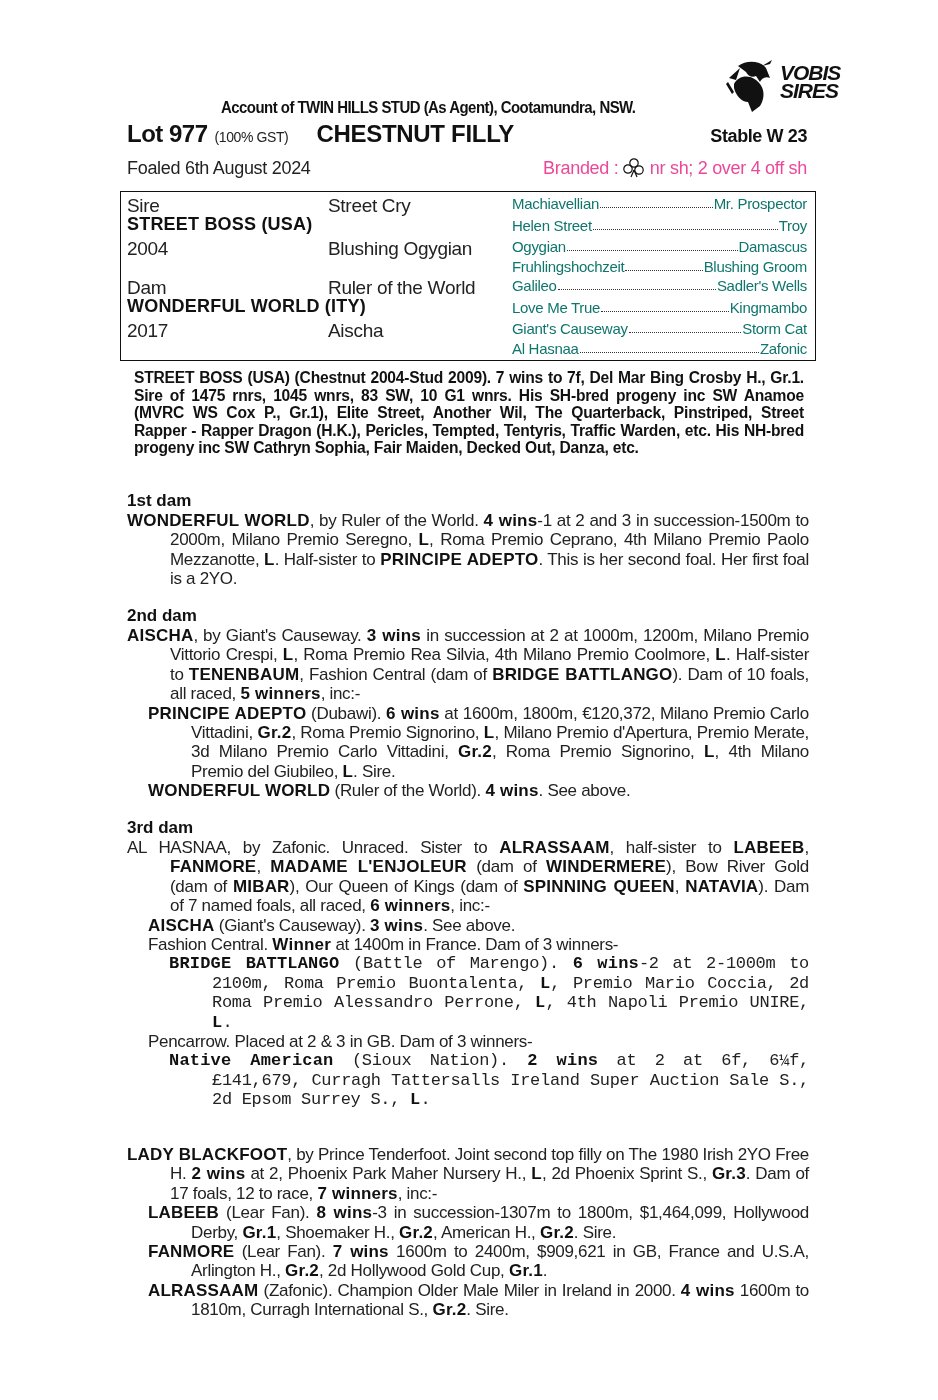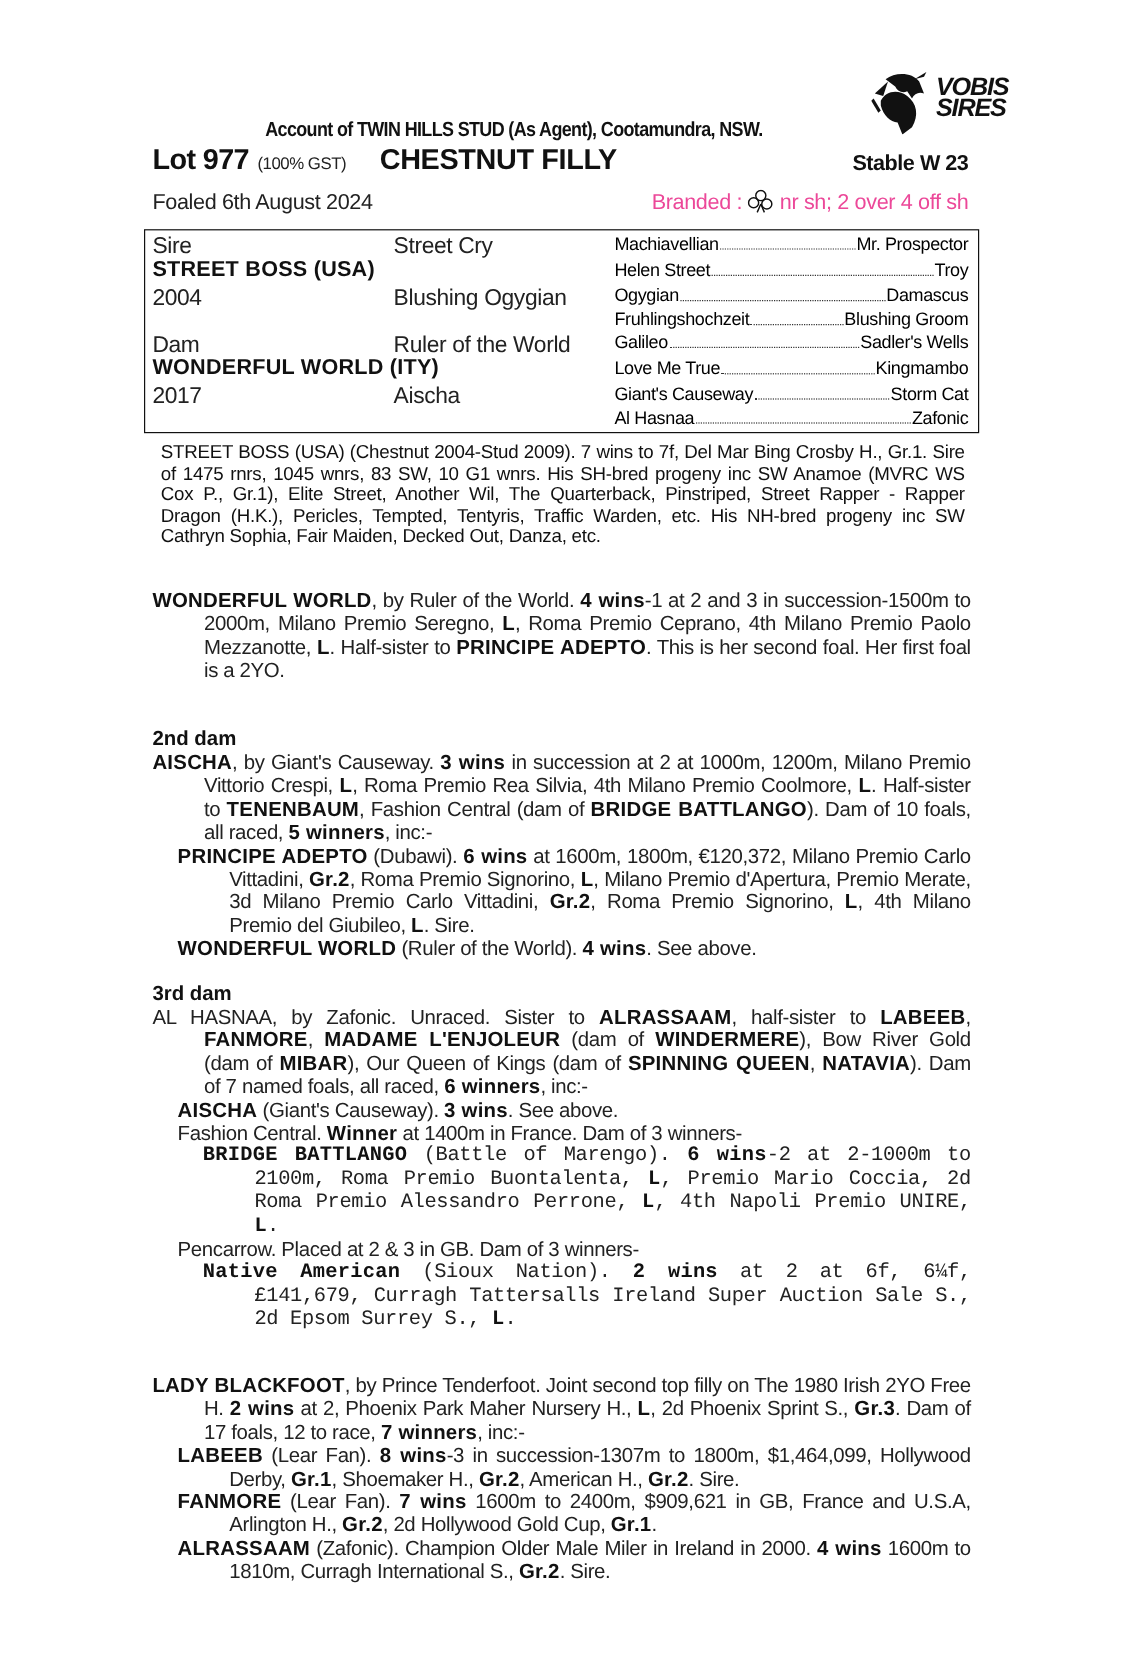--- a/index.html
+++ b/index.html
@@ -13,23 +13,23 @@
   .lotnum{font-weight:900;font-size:24px;letter-spacing:-0.5px;}
   .gst{font-size:14px;color:#222;margin-left:3px;}
   .sex{font-weight:900;font-size:24px;margin-left:24px;letter-spacing:-0.3px;}
   .stable{position:absolute;right:0;top:6px;font-weight:bold;font-size:18px;}
   .foaled{position:absolute;left:127px;top:158px;font-size:18px;color:#222;letter-spacing:-0.3px;}
   .branded{position:absolute;right:131px;top:158px;font-size:18px;color:#ec4899;letter-spacing:-0.3px;white-space:nowrap;}
   .clover{display:inline-block;width:22px;height:20px;vertical-align:-4px;}
   .pedigree{position:absolute;left:120px;top:191px;width:696px;height:170px;border:1.5px solid #111;box-sizing:border-box;}
   .pcell{position:absolute;font-size:19px;color:#222;letter-spacing:-0.3px;white-space:nowrap;}
   .pbig{position:absolute;font-weight:900;font-size:18px;letter-spacing:0.2px;white-space:nowrap;}
-  .anc{position:absolute;left:391px;width:295px;font-size:15px;color:#000000;display:flex;letter-spacing:-0.3px;white-space:nowrap;text-align:center;}
+  .anc{position:absolute;left:391px;width:295px;font-size:15px;color:#0f766e;display:flex;letter-spacing:-0.3px;white-space:nowrap;text-align:center;}
   .anc .dots{flex:1;border-bottom:1.5px dotted #333;margin:0 1px 4px 1px;}
-  .sirebox{position:absolute;left:134px;top:369px;width:670px;font-weight:400;font-size:15.6px;line-height:17.6px;text-align:justify;letter-spacing:-0.2px;}
+  .sirebox{position:absolute;left:134px;top:369px;width:670px;font-weight:700;font-size:15.6px;line-height:17.6px;text-align:justify;letter-spacing:-0.2px;}
   .section{position:absolute;left:127px;width:682px;}
   .sh{font-weight:900;font-size:17px;line-height:20px;}
   .para{font-size:17px;line-height:19.4px;text-align:justify;color:#222;letter-spacing:-0.3px;}
   .l0{padding-left:43px;text-indent:-43px;}
   .l1{padding-left:64px;text-indent:-43px;}
   .l2{padding-left:85px;text-indent:-43px;font-family:Liberation Mono, monospace;}
   b{font-weight:900;color:#111;letter-spacing:0.2px;}
 </style>
 </head>
 <body>
@@ -120,20 +120,21 @@
   <div class="anc" style="top:148px">
       <span>Al Hasnaa</span>
       <span class="dots"></span>
       <span>Zafonic</span>
     </div>
 </div>
 
 <div class="sirebox">STREET BOSS (USA) (Chestnut 2004-Stud 2009). 7 wins to 7f, Del Mar Bing Crosby H., Gr.1. Sire of 1475 rnrs, 1045 wnrs, 83 SW, 10 G1 wnrs. His SH-bred progeny inc SW Anamoe (MVRC WS Cox P., Gr.1), Elite Street, Another Wil, The Quarterback, Pinstriped, Street Rapper - Rapper Dragon (H.K.), Pericles, Tempted, Tentyris, Traffic Warden, etc. His NH-bred progeny inc SW Cathryn Sophia, Fair Maiden, Decked Out, Danza, etc.</div>
 
 <div class="section" style="top:491px">
+  <div class="sh">1st dam</div>
   <div class="paras">
       <div class="para l0"><b>WONDERFUL WORLD</b>, by Ruler of the World. <b>4 wins</b>-1 at 2 and 3 in succession-1500m to 2000m, Milano Premio Seregno, <b>L</b>, Roma Premio Ceprano, 4th Milano Premio Paolo Mezzanotte, <b>L</b>. Half-sister to <b>PRINCIPE ADEPTO</b>. This is her second foal. Her first foal is a 2YO.</div>
     </div>
 </div>
 <div class="section" style="top:606px">
   <div class="sh">2nd dam</div>
   <div class="paras">
       <div class="para l0"><b>AISCHA</b>, by Giant's Causeway. <b>3 wins</b> in succession at 2 at 1000m, 1200m, Milano Premio Vittorio Crespi, <b>L</b>, Roma Premio Rea Silvia, 4th Milano Premio Coolmore, <b>L</b>. Half-sister to <b>TENENBAUM</b>, Fashion Central (dam of <b>BRIDGE BATTLANGO</b>). Dam of 10 foals, all raced, <b>5 winners</b>, inc:-</div>
       <div class="para l1"><b>PRINCIPE ADEPTO</b> (Dubawi). <b>6 wins</b> at 1600m, 1800m, €120,372, Milano Premio Carlo Vittadini, <b>Gr.2</b>, Roma Premio Signorino, <b>L</b>, Milano Premio d'Apertura, Premio Merate, 3d Milano Premio Carlo Vittadini, <b>Gr.2</b>, Roma Premio Signorino, <b>L</b>, 4th Milano Premio del Giubileo, <b>L</b>. Sire.</div>
       <div class="para l1"><b>WONDERFUL WORLD</b> (Ruler of the World). <b>4 wins</b>. See above.</div>

